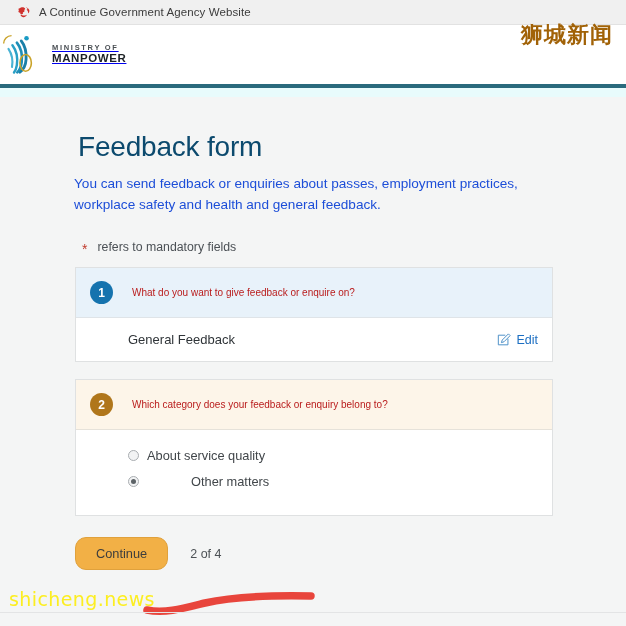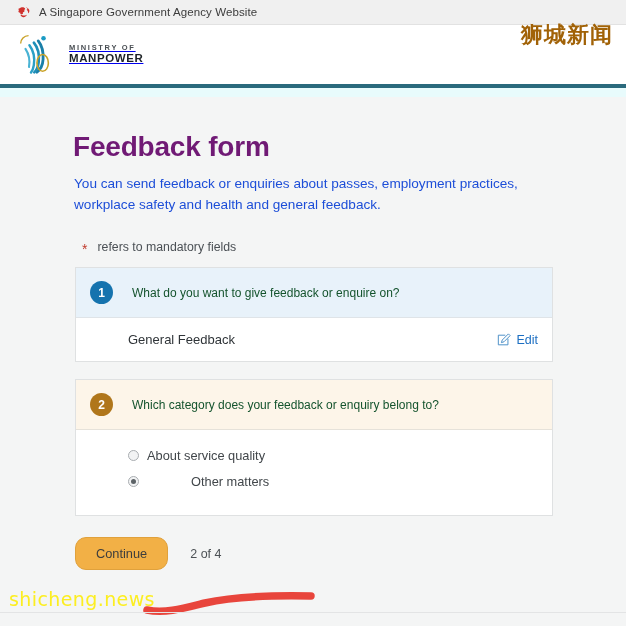--- a/index.html
+++ b/index.html
@@ -39,21 +39,20 @@
     letter-spacing: .1px;
     white-space: nowrap;
   }
 
   
   .masthead {
     background: #ffffff;
     height: 59px;
     display: flex;
     align-items: center;
-    padding-left: 17px;
     box-sizing: border-box;
   }
   .logo {
     display: flex;
     align-items: center;
   }
   .logo-mark {
     width: 46px;
     height: 44px;
     display: block;
@@ -96,23 +95,23 @@
   }
   .content {
     width: 480px;
     margin: 0 auto;
     padding-top: 34px;
     box-sizing: border-box;
   }
 
   .page-title {
     font-size: 28px;
-    font-weight: bold;
-    color: #701a75;
-    margin: 0 0 11px 0;
+    font-weight: normal;
+    color: #0c4a6e;
+    margin: 0 0 11px 5px;
     letter-spacing: -.2px;
   }
   .page-intro {
     font-size: 13.6px;
     line-height: 1.52;
     color: #1d4ed8;
     margin: 0 0 0 1px;
     max-width: 445px;
   }
 
@@ -162,22 +161,22 @@
     font-size: 12px;
     font-weight: bold;
     display: flex;
     align-items: center;
     justify-content: center;
     margin-right: 19px;
   }
   .badge-1 { background: #1573ae; }
   .badge-2 { background: #b0761b; }
   .section-question {
-    font-size: 12px;
-    color: #14532d;
+    font-size: 10px;
+    color: #b91c1c;
   }
 
   .section-body {
     background: #ffffff;
     padding: 14px 14px 14px 52px;
     display: flex;
     align-items: center;
     justify-content: space-between;
     box-sizing: border-box;
   }
@@ -300,21 +299,21 @@
 </style>
 </head>
 <body>
 
 <div class="gov-bar">
   <svg class="lion-icon" viewBox="0 0 20 20">
     <path d="M3.2 4.6c1.6-1.2 4.2-1.9 6.4-1.1 1.1.4 1.5 1.2 1.2 2-.2.6-.9 1-1.6.9.8.6 1.1 1.6.6 2.4-.4.7-1.3 1-2.1.7.6.8.4 1.9-.4 2.5-.9.6-2.2.4-2.8-.5-.3-.5-.4-1-.2-1.5-.8.4-1.8.1-2.2-.7-.4-.8-.1-1.8.7-2.2-.7-.4-1-1.2-.7-2 .2-.5.6-.8 1.1-.5z" fill="#d0312d"></path>
     <path d="M11.9 3.4c2 .2 3.6 1.4 4.3 3 .6 1.5.3 3.2-.7 4.4-.3.3-.7.2-.7-.2.1-1.5-.5-2.9-1.7-3.8-.4-.3-.3-.8.1-.9.6-.2.9-.8.7-1.4-.2-.5-.8-.8-1.4-.6-.4.1-.8-.3-.6-.5z" fill="#d0312d"></path>
     <path d="M6.5 13.2c1.8.9 4 .9 5.8 0 .4-.2.8.2.6.6-.9 1.6-2.6 2.6-4.5 2.4-1.6-.2-3-1.2-3.6-2.6-.2-.4.2-.8.6-.6.4.1.7.2 1.1.2z" fill="#d0312d"></path>
   </svg>
-  <span class="gov-bar-text">A Singapore Government Agency Website</span>
+  <span class="gov-bar-text">A Continue Government Agency Website</span>
 </div>
 
 <div class="masthead">
   <a class="logo" href="#">
     <svg class="logo-mark" viewBox="0 0 52 50">
       <path d="M4 12c0-5 4-9 9-9" stroke="#c9a227" stroke-width="1.6" fill="none"></path>
       <circle cx="30" cy="6" r="2.6" fill="#1a9bc4"></circle>
       <path d="M24 9c4 5 6 13 5.5 21-.4 6.5-3 11.5-7 14.5" stroke="#1a7fa8" stroke-width="3.2" fill="none" stroke-linecap="round"></path>
       <path d="M19 11c4.5 5.5 6.5 14 5.5 22-.6 5-2.3 9-5 11.8" stroke="#1f8fb8" stroke-width="3" fill="none" stroke-linecap="round"></path>
       <path d="M14 14c4.5 6 6.2 14.5 5 22.5-.5 3.4-1.6 6.2-3.2 8.4" stroke="#2aa0c6" stroke-width="2.8" fill="none" stroke-linecap="round"></path>

